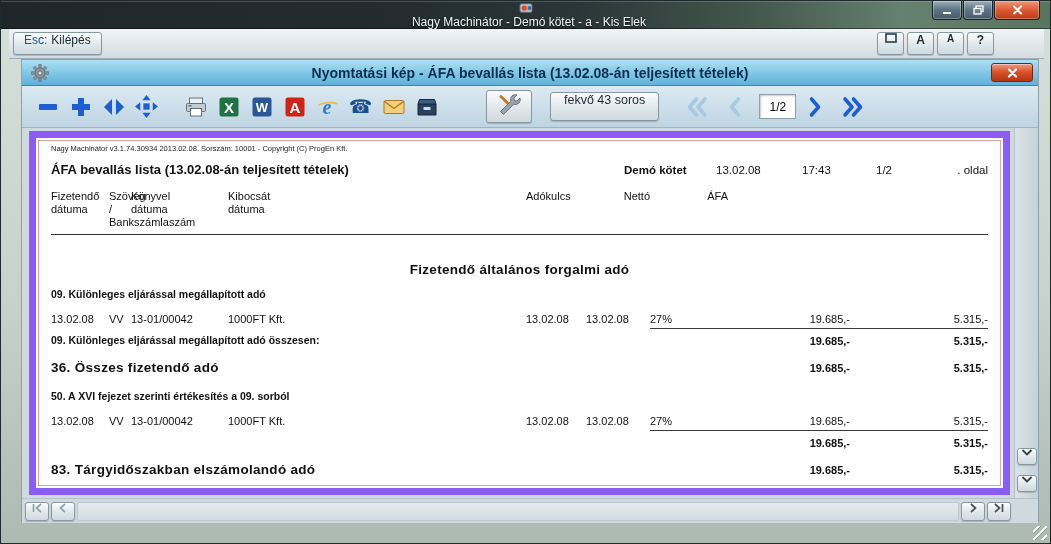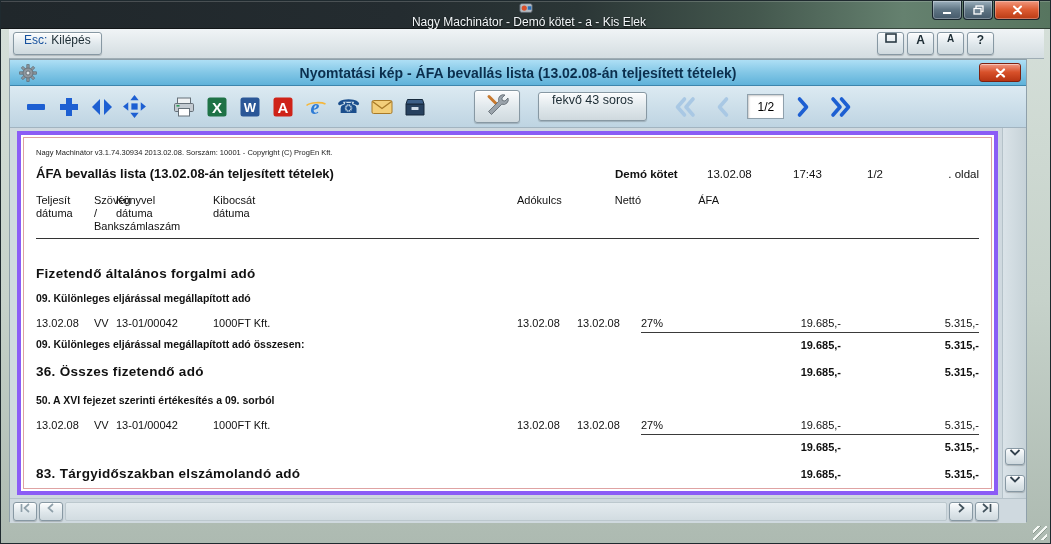--- a/index.html
+++ b/index.html
@@ -30,21 +30,21 @@
          background: linear-gradient(180deg,#fbfcfd,#dfe7eb 55%,#cfd9de);
          box-shadow: 0 1px 1px rgba(0,0,0,.18), inset 0 1px 0 #fff; cursor:default;
          display:inline-flex; align-items:flex-start; justify-content:center; }
   .escbtn { height:23px; padding:0 10px; gap:4px; }
   .esc-prefix { color:#17519e; }
   .mb-right { position:absolute; right:50px; top:3px; display:flex; gap:3px; }
   .mb-right .btn { width:27px; height:23px; font-weight:bold; }
   .mb-right .btn.small-a { font-size:10px; }
 
   
-  .dialog { position:absolute; left:8px; top:58px; width:1018px; height:463px;
+  .dialog { position:absolute; left:20px; top:58px; width:1018px; height:463px;
             background:#cfd9df; border:1px solid #8fa0aa; }
   .dlg-header { position:relative; height:26px;
                 background: linear-gradient(180deg,#aedff5 0%,#83c7e6 50%,#5fb2da 100%);
                 border-bottom:1px solid #3d85ac; display:flex; align-items:center; }
   .dlg-gear { position:absolute; left:8px; top:3px; }
   .dlg-title { width:100%; text-align:center; font-size:14px; font-weight:bold; color:#0b2f4e; }
   .dlg-close { position:absolute; right:5px; top:3px; width:42px; height:19px;
                border:1px solid #7e2110; border-radius:3px; display:flex; align-items:center; justify-content:center;
                background: linear-gradient(180deg,#f woman;); }
   .dlg-close { background: linear-gradient(180deg,#f19a84,#d8512a 48%,#b63413);
@@ -58,23 +58,23 @@
   .tsep { width:16px; } .tsep.wide { width:40px; }
   .wrenchbtn { width:46px; height:33px; margin-right:18px; }
   .layoutbtn { height:29px; padding:0 13px; font-size:12.5px; }
   .nav { display:flex; align-items:center; gap:5px; margin-left:24px; }
   .pagebox { width:37px; height:25px; background:#fff; border:1px solid #8fa0ac;
              box-shadow: inset 1px 1px 2px rgba(0,0,0,.22); text-align:center; line-height:24px; font-size:12px; }
 
   
   .preview { position:absolute; left:0; top:68px; width:100%; height:370px; display:flex; }
   .page { flex:1; margin:3px 4px 3px 7px; background:#fff;
-          border:4px solid #8b5cf6;
+          border:7px solid #8b5cf6;
           box-shadow: inset 0 0 0 2px #fff, inset 0 0 0 3px #dfa3a3;
-          padding:13px 15px 0 15px; overflow:hidden; font-size:11px; color:#111; }
+          padding:6px 15px 0 15px; overflow:hidden; font-size:11px; color:#111; }
   .vscroll { width:24px; display:flex; flex-direction:column; justify-content:flex-end; align-items:center;
              gap:10px; padding-bottom:6px;
              background: linear-gradient(90deg,#dae3e8,#c6d2d8); border-left:1px solid #b5c2c9; }
   .sbtn { width:20px; height:17px; }
 
   
   .hscroll { position:absolute; left:0; top:438px; width:100%; height:25px;
              background:#cfd9df; border-top:1px solid #b5c2c9;
              display:flex; align-items:center; padding:2px 3px; gap:2px; }
   .hbtn { width:24px; height:19px; }
@@ -91,21 +91,21 @@
   .copyright { font-size:7.5px; color:#222; }
   .titlerow { display:flex; margin-top:9px; font-size:11.5px; align-items:baseline; }
   .titlerow .rt { flex:1; font-weight:bold; font-size:13px; }
   .m-vol { width:92px; font-weight:bold; } .m-date { width:86px; } .m-time { width:74px; }
   .m-page { width:56px; } .m-suffix { width:56px; text-align:right; }
 
   .rrow { display:grid; grid-template-columns:58px 22px 97px 1fr 60px 64px 78px 122px 138px; font-size:11px; }
   .num { text-align:right; } .b { font-weight:bold; }
   .colhdr { margin-top:13px; border-bottom:1px solid #333; padding-bottom:5px; margin-bottom:27px; line-height:13px; }
   .colhdr .l2 { display:block; }
-  .rline.section { font-weight:bold; font-size:13.5px; letter-spacing:.3px; margin-bottom:11px; }
+  .rline.section { font-weight:bold; font-size:13.5px; letter-spacing:.3px; margin-bottom:11px;text-align:center; }
   .rline.subheading { font-weight:bold; font-size:10.5px; margin-bottom:13px; }
   .rrow.dat { margin-bottom:3px; }
   .rrow.total { margin-bottom:13px; }
   .rrow.total .rl { border-top:1px solid #3a3a3a; padding-top:6px; }
   .rrow.total .tl { grid-column:1/7; padding-top:6px; font-weight:bold; font-size:10.5px; }
   .rrow.sectotal { margin-bottom:15px; align-items:baseline; }
   .sech { grid-column:1/7; font-weight:bold; font-size:13.5px; letter-spacing:.3px; }
 </style>
 </head>
 <body>
@@ -292,21 +292,21 @@
           <span class="rt">ÁFA bevallás lista (13.02.08-án teljesített tételek)</span>
           <span class="m-vol">Demó kötet</span>
           <span class="m-date">13.02.08</span>
           <span class="m-time">17:43</span>
           <span class="m-page">1/2</span>
           <span class="m-suffix">. oldal</span>
         </div>
 
         <div class="rrow colhdr">
           <span>
-              <span class="l2">Teljesít</span>
+              <span class="l2">Fizetendő</span>
               <span class="l2">dátuma</span>
             </span>
           <span>Szöveg / Bankszámlaszám</span>
           <span>
               <span class="l2">Könyvel</span>
               <span class="l2">dátuma</span>
             </span>
           <span>
               <span class="l2">Kibocsát</span>
               <span class="l2">dátuma</span>

